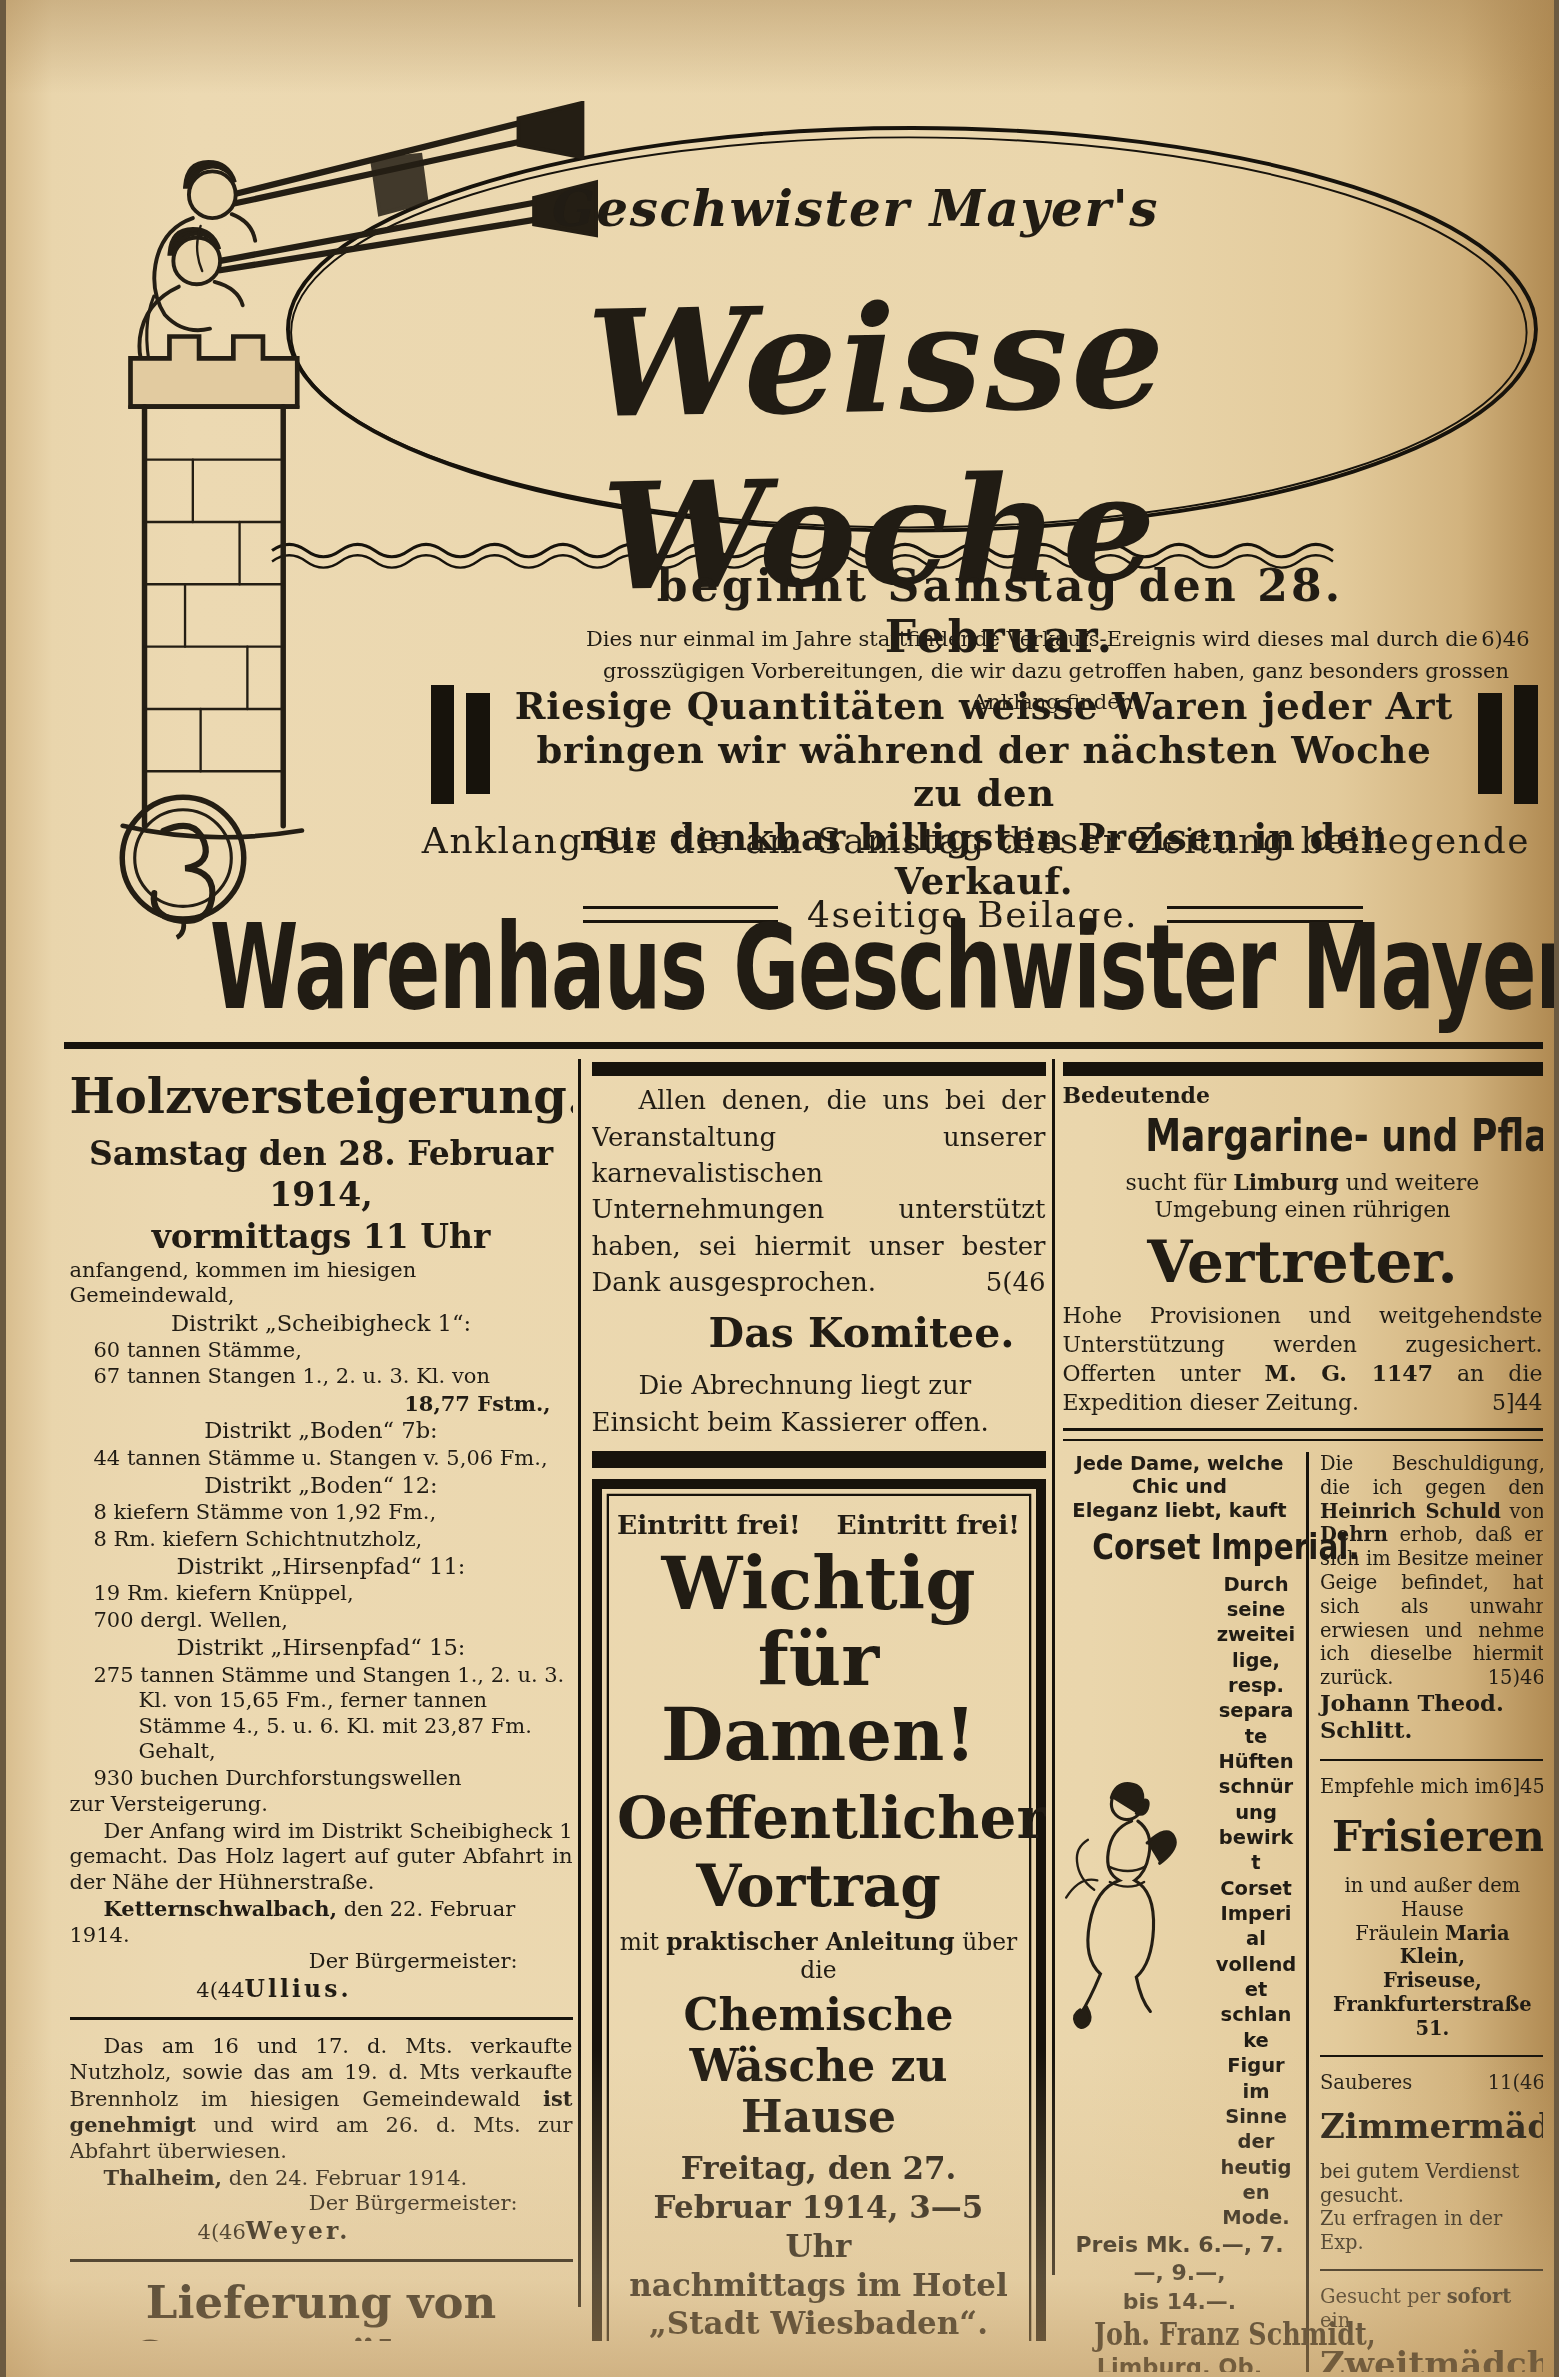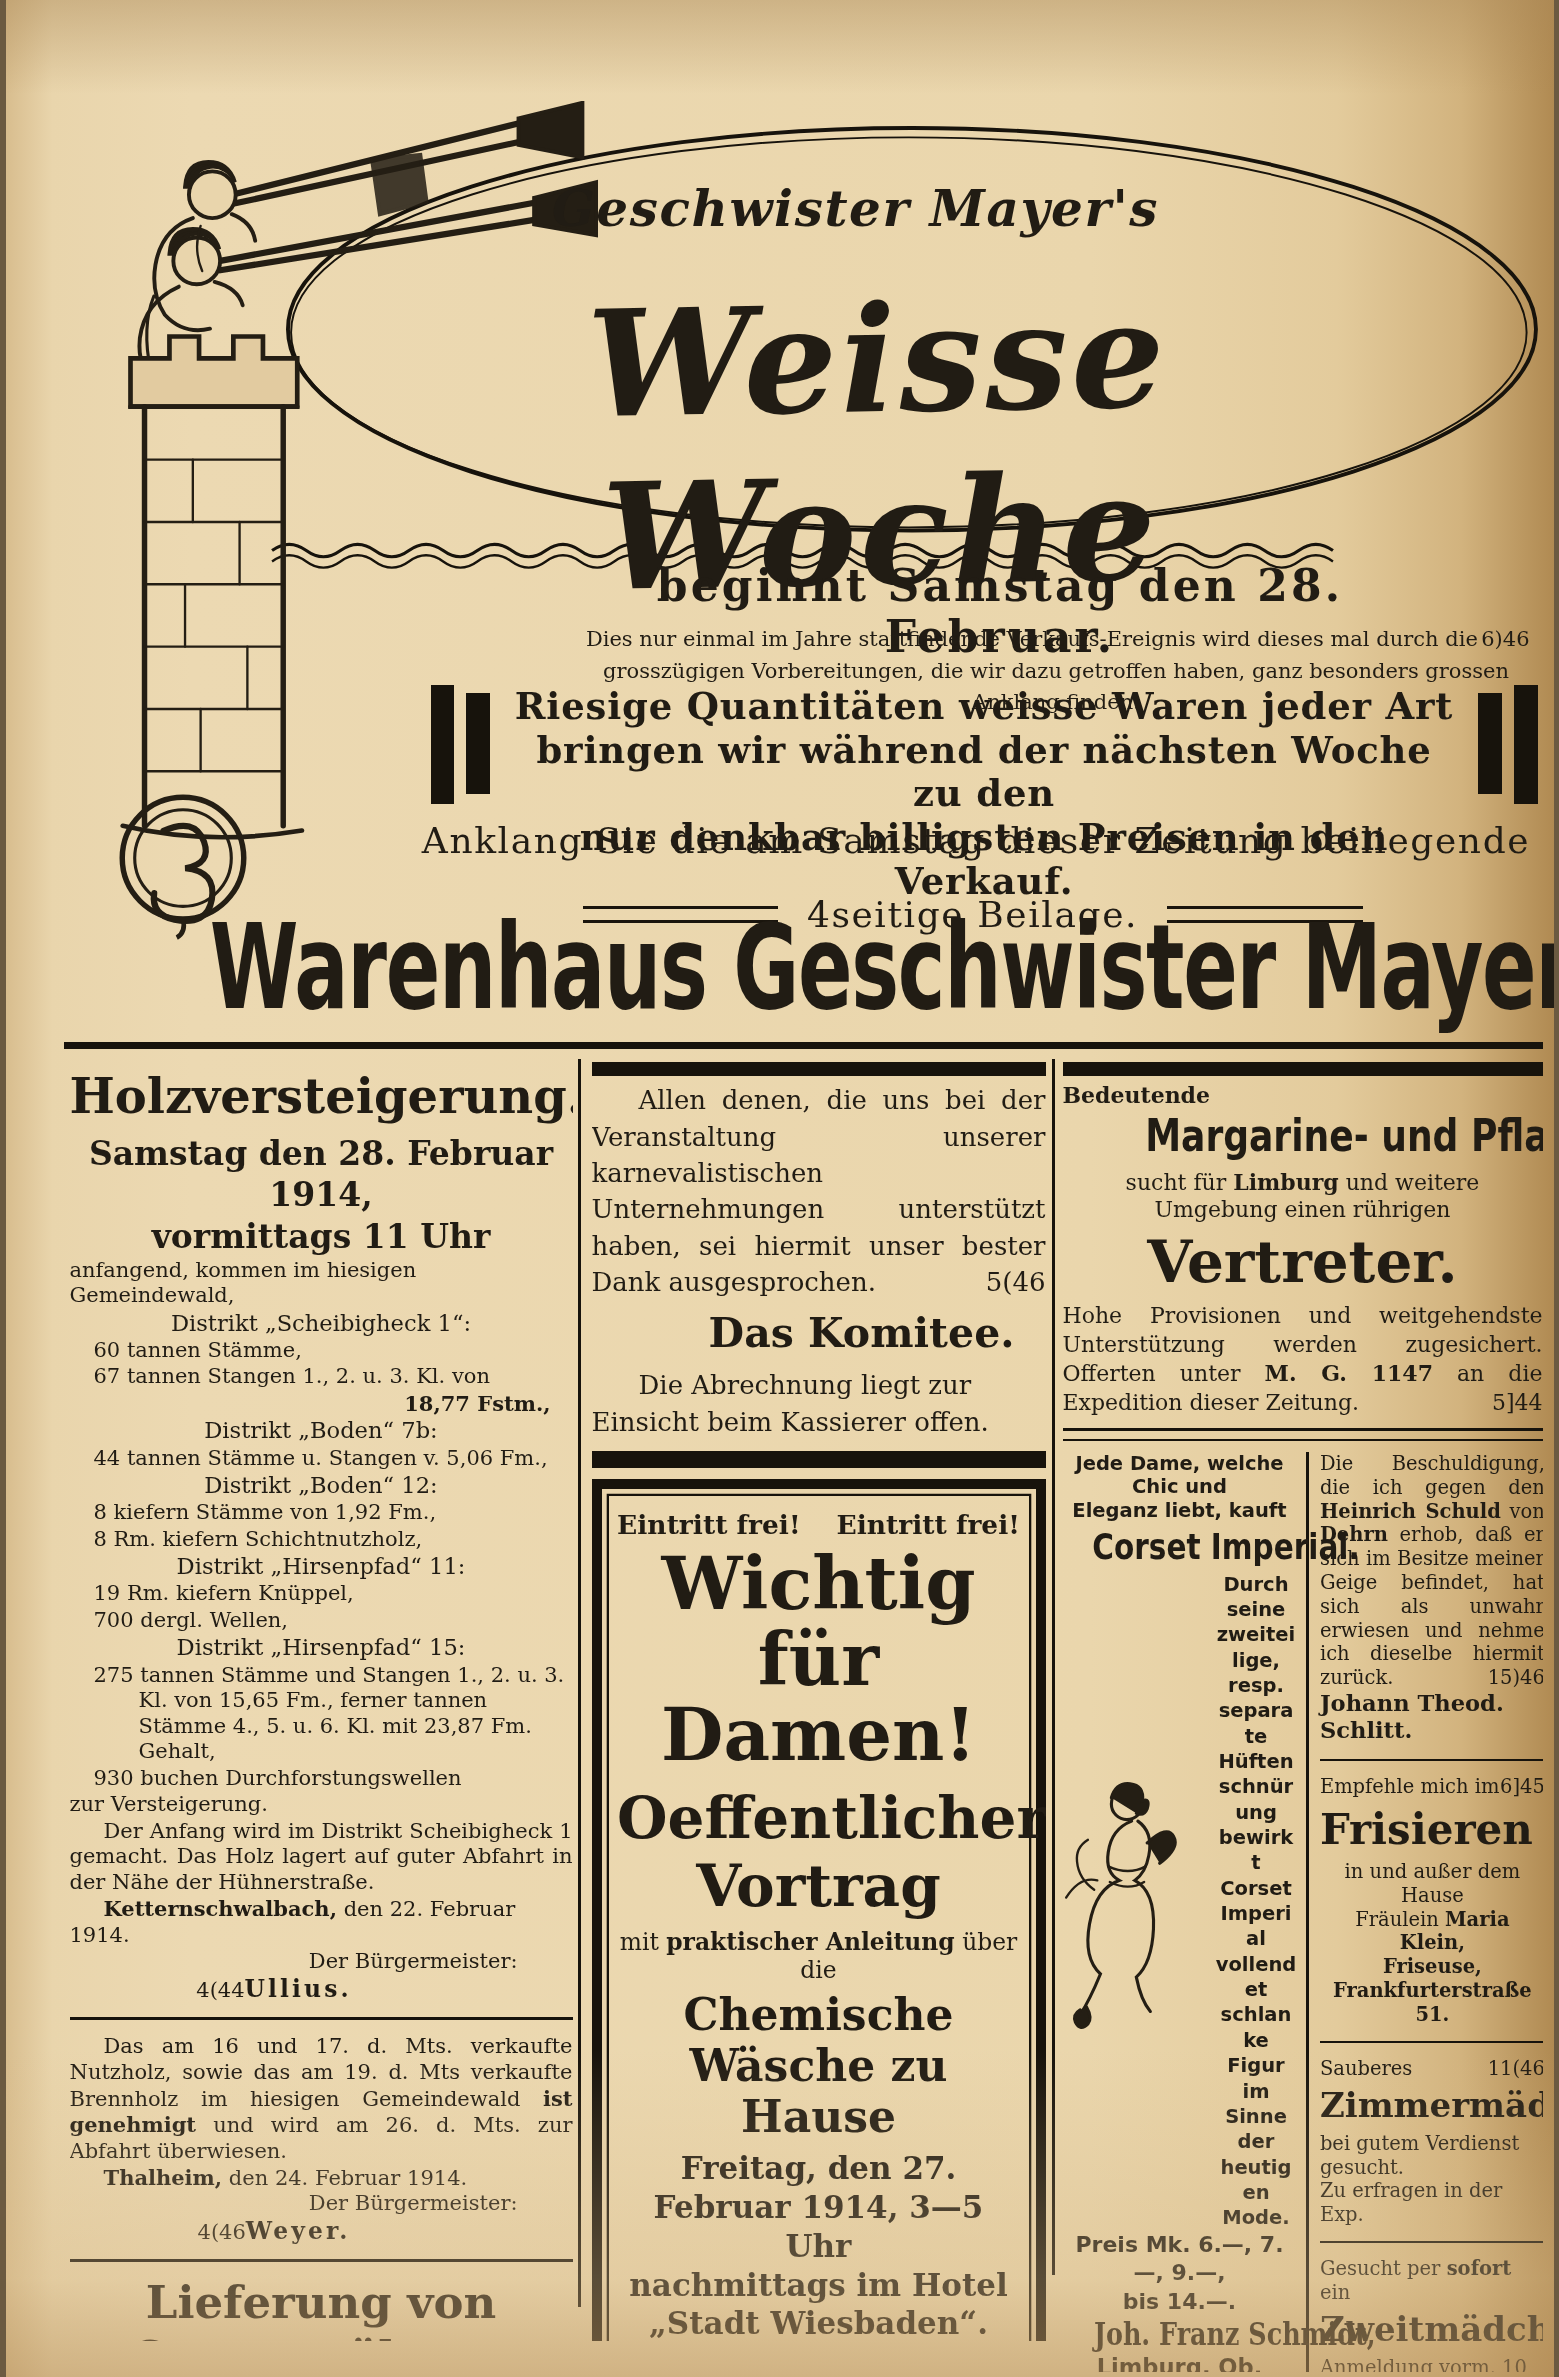--- a/index.html
+++ b/index.html
@@ -110,21 +110,21 @@
   .cors-side{font-size:19.5px;font-weight:bold;text-align:center;line-height:1.3;word-break:break-word;margin-left:36px;}
   .cors-price{font-size:22px;font-weight:bold;text-align:center;line-height:1.3;}
   .cors-vendor{font-size:31px;font-weight:bold;text-align:center;white-space:nowrap;}
   .cors-vendor2{font-size:22.6px;font-weight:bold;text-align:center;}
   .kel-row{display:flex;justify-content:space-between;}
   .kel-big{font-size:35px;font-weight:bold;text-align:center;margin:1.6px 0;}
   .kel-hotel{font-size:30px;font-weight:bold;text-align:center;white-space:nowrap;margin-top:1.6px;}
   .tornbar{height:50px;background:#17130c;margin:12.5px 0;
     clip-path:polygon(0 18%,55% 6%,58% 22%,82% 10%,84% 0,100% 0,100% 88%,86% 100%,84% 26%,81% 94%,0 96%);}
   .adp{text-align:justify;}
-  .ad-head{font-size:34px;font-weight:bold;text-align:left;margin:5px 0;}
+  .ad-head{font-size:34px;font-weight:bold;text-align:right;margin:12px 0;}
   .ad-head.big{font-size:42px;white-space:nowrap;}
   .flexr{display:flex;justify-content:space-between;}
 </style>
 </head>
 <body>
 
 <div class="page">
 
   <div class="hdr">
 

